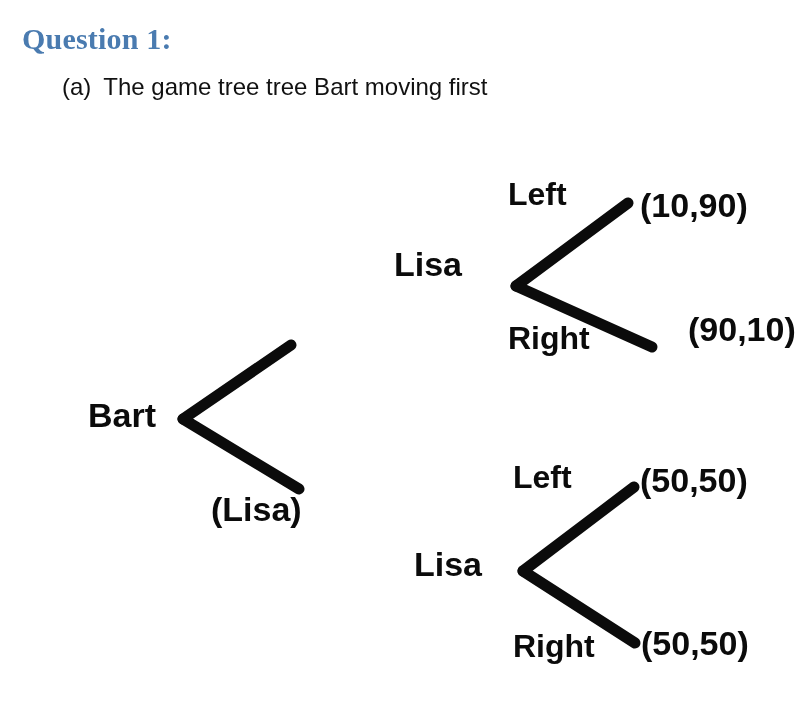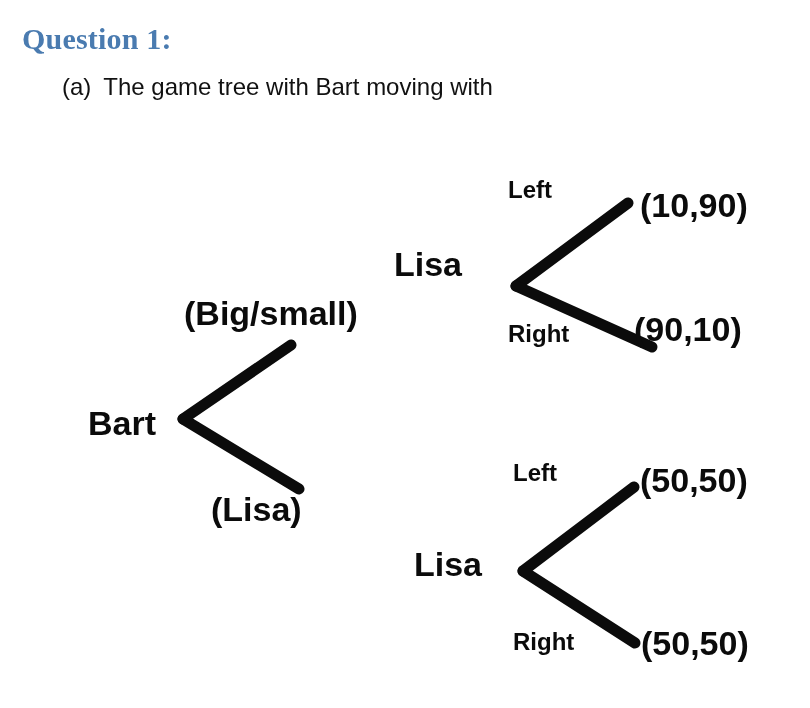--- a/index.html
+++ b/index.html
@@ -52,66 +52,65 @@
   }
   .node-label {
     position: absolute;
     font-family: "Liberation Sans", sans-serif;
     font-weight: bold;
     color: #0b0b0b;
     white-space: nowrap;
     line-height: 1;
   }
   .sz-big { font-size: 34px; }
-  .sz-med { font-size: 24px; }
+  .sz-med { font-size: 32px; }
 
   
-  .lbl-bart      { left: 88px;  top: 398px; margin-top: 8px; }
+  .lbl-bart      { left: 88px;  top: 398px; }
   .lbl-bigsmall  { left: 184px; top: 296px; }
   .lbl-equal     { left: 211px; top: 492px; }
 
   
   .lbl-lisa-top  { left: 394px; top: 247px; }
   .lbl-left-top  { left: 508px; top: 178px; }
   .lbl-right-top { left: 508px; top: 322px; }
   .lbl-pay-1090  { left: 640px; top: 168px; margin-top: 20px; }
-  .lbl-pay-9010  { left: 634px; top: 312px; }
+  .lbl-pay-9010  { left: 688px; top: 312px; }
 
   
   .lbl-lisa-bot  { left: 414px; top: 547px; }
   .lbl-left-bot  { left: 513px; top: 461px; }
   .lbl-right-bot { left: 513px; top: 630px; }
   .lbl-pay-5050a { left: 640px; top: 463px; }
   .lbl-pay-5050b { left: 641px; top: 626px; }
 </style>
 </head>
 <body>
 
 <div id="page">
 
   <div class="q-title">Question 1:</div>
 
   <div class="q-subtitle">
-    <span class="sub-marker">(a)</span><span>The game tree with Bart moving with</span>
+    <span class="sub-marker">(a)</span><span>The game tree tree Bart moving first</span>
   </div>
 
   <svg id="tree-svg" viewBox="0 0 810 708">
 
     <line x1="183" y1="419" x2="291" y2="345" stroke="#0b0b0b" stroke-width="11" stroke-linecap="round"></line>
     <line x1="183" y1="419" x2="299" y2="489" stroke="#0b0b0b" stroke-width="11" stroke-linecap="round"></line>
 
     <line x1="516" y1="286" x2="628" y2="203" stroke="#0b0b0b" stroke-width="11" stroke-linecap="round"></line>
     <line x1="516" y1="286" x2="652" y2="347" stroke="#0b0b0b" stroke-width="11" stroke-linecap="round"></line>
 
     <line x1="523" y1="571" x2="634" y2="487" stroke="#0b0b0b" stroke-width="11" stroke-linecap="round"></line>
     <line x1="523" y1="571" x2="635" y2="643" stroke="#0b0b0b" stroke-width="11" stroke-linecap="round"></line>
   </svg>
 
   <div class="node-label sz-big lbl-bart">Bart</div>
-  <div class="node-label sz-big lbl-bigsmall">(Big/small)</div>
   <div class="node-label sz-big lbl-equal">(Lisa)</div>
 
   <div class="node-label sz-big lbl-lisa-top">Lisa</div>
   <div class="node-label sz-med lbl-left-top">Left</div>
   <div class="node-label sz-med lbl-right-top">Right</div>
   <div class="node-label sz-big lbl-pay-1090">(10,90)</div>
   <div class="node-label sz-big lbl-pay-9010">(90,10)</div>
 
   <div class="node-label sz-big lbl-lisa-bot">Lisa</div>
   <div class="node-label sz-med lbl-left-bot">Left</div>

